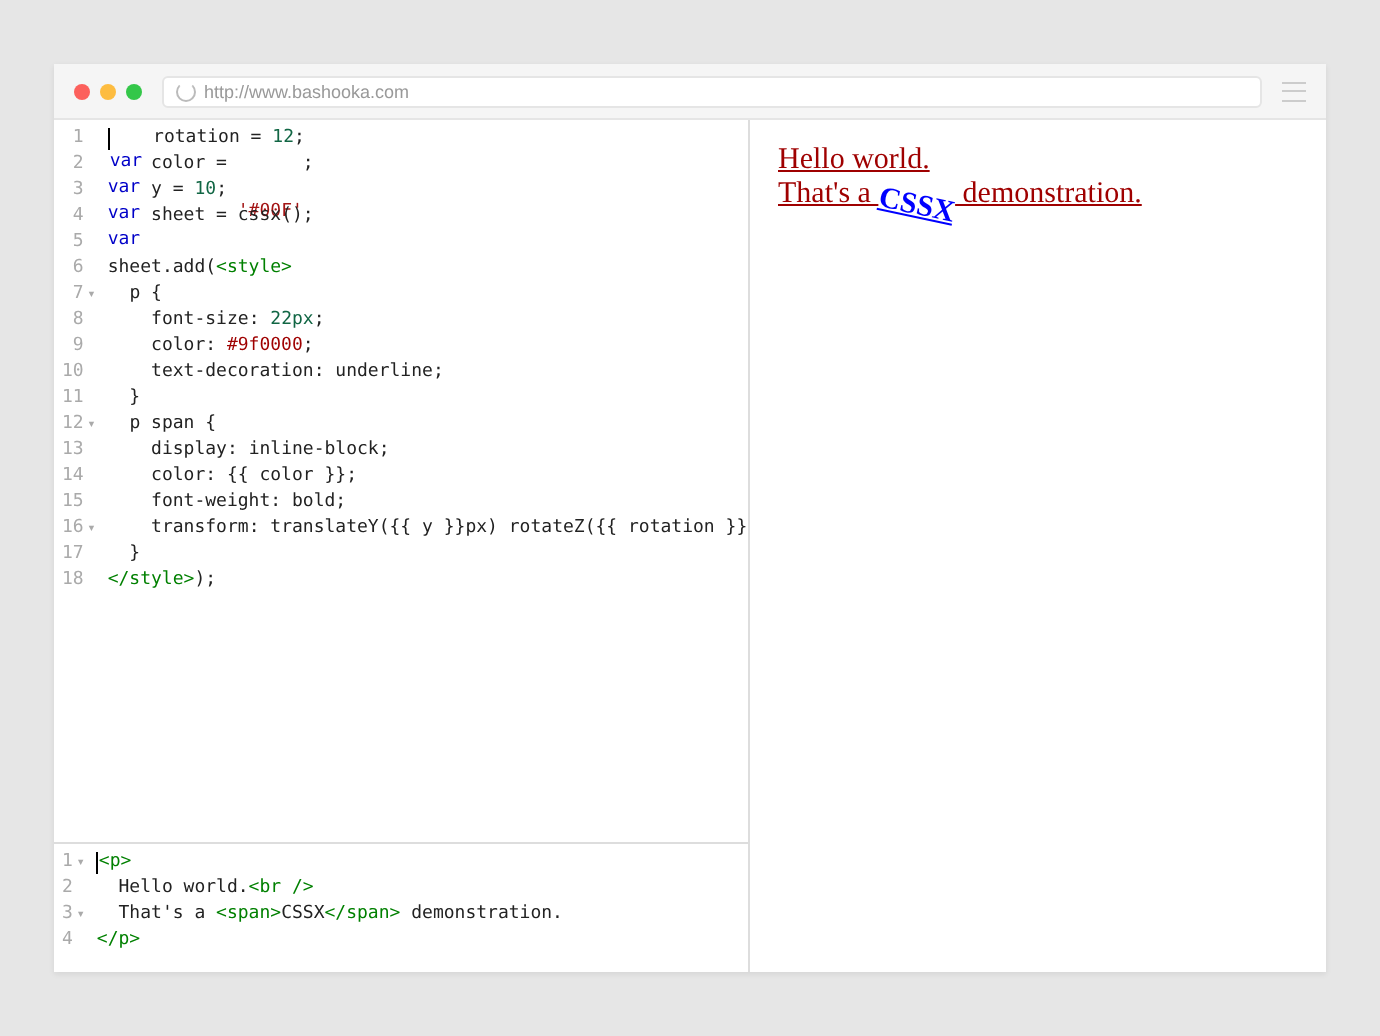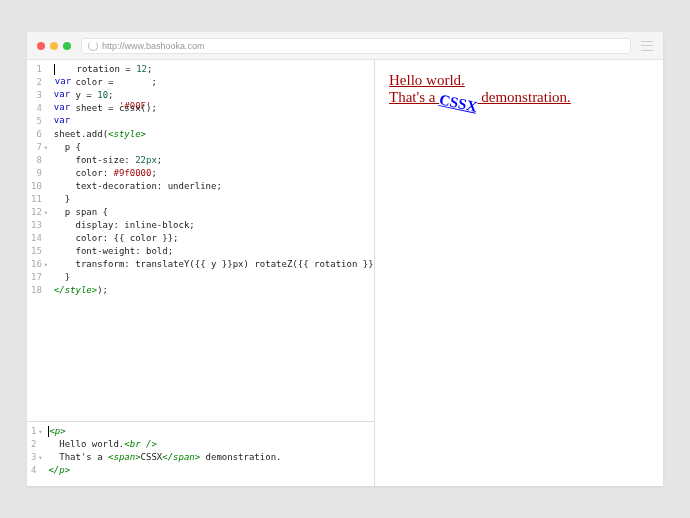--- a/index.html
+++ b/index.html
@@ -114,21 +114,21 @@
   .code-line { height: 13px; display:flex; align-items:center;}
 
   
   .kw { color: #0000c8; margin-top: 24px; }           
   .ident { color: #222; }
   .num { color: #116644; }
   .str { color: #a31515; margin-top: 48px; }
   .hex { color: #9f0000; }
   .func { color: #222; }
   .prop { color: #222; text-align: center; }
-  .tag { color: #008000; font-style: italic; }
+  .tag { color: #008000; }
   .punct { color: #222; }
 
   .cursor {
     border-left: 1px solid #000;
     height: 11px;
     display: inline-block;
     vertical-align: middle;
   }
 
   

